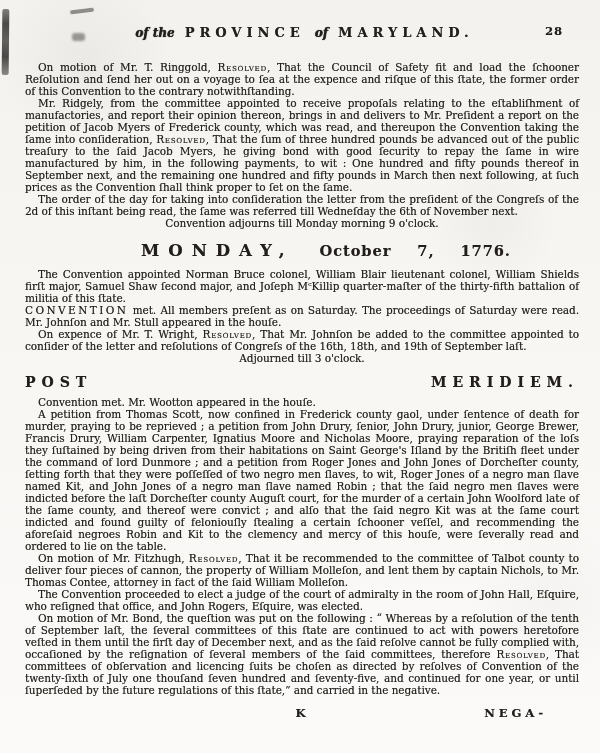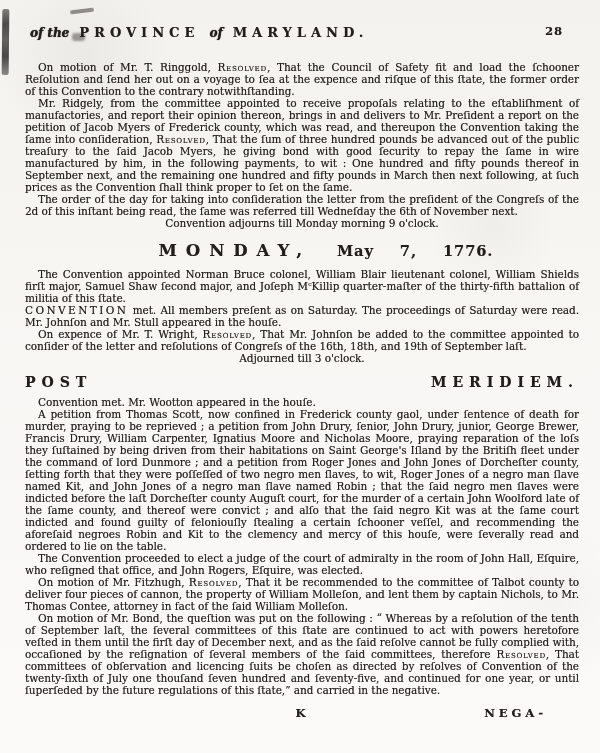--- a/index.html
+++ b/index.html
@@ -30,21 +30,21 @@
   .smudge-b {
     position:absolute; left:72px; top:33px; width:13px; height:8px;
     background:rgba(50,46,42,0.45); border-radius:3px; filter:blur(0.8px);
   }
 
   .text-col {
     position:absolute; left:25px; right:21px; top:22px;
     text-shadow:0.2px 0.2px 0.4px rgba(35,30,25,0.55);
   }
 
-  .running-head { position:relative; margin-bottom:20px; white-space:nowrap; }
+  .running-head { position:relative; text-align:center; margin-bottom:20px; white-space:nowrap; }
   .rh-caps { font-size:13px; font-weight:600; letter-spacing:5px; }
   .rh-ofthe {
     font-size:12px; font-style:italic; font-weight:700; margin:0 5px;
     text-shadow:0 0 1px rgba(25,22,18,0.8), 0.4px 0.4px 0.6px rgba(25,22,18,0.6);
   }
   .page-number { position:absolute; right:16px; top:2px; font-size:11.5px; font-weight:700; letter-spacing:1px; }
 
   .para {
     margin:0; font-size:10.4px; line-height:12px;
     text-align:justify; text-indent:13px;
@@ -93,21 +93,21 @@
     <p class="para first"><span>On motion of Mr. T. Ringgold, </span><span class="sc">Resolved</span><span>, That the Council of Safety fit and load the ſchooner Reſolution and ſend her out on a voyage to ſea at the expence and riſque of this ſtate, the former order of this Convention to the contrary notwithſtanding.</span></p>
 
     <p class="para"><span>Mr. Ridgely, from the committee appointed to receive propoſals relating to the eſtabliſhment of manufactories, and report their opinion thereon, brings in and delivers to Mr. Preſident a report on the petition of Jacob Myers of Frederick county, which was read, and thereupon the Convention taking the ſame into conſideration, </span><span class="sc">Resolved</span><span>, That the ſum of three hundred pounds be advanced out of the public treaſury to the ſaid Jacob Myers, he giving bond with good ſecurity to repay the ſame in wire manufactured by him, in the following payments, to wit : One hundred and fifty pounds thereof in September next, and the remaining one hundred and fifty pounds in March then next following, at ſuch prices as the Convention ſhall think proper to ſet on the ſame.</span></p>
 
     <p class="para">The order of the day for taking into conſideration the letter from the preſident of the Congreſs of the 2d of this inſtant being read, the ſame was referred till Wedneſday the 6th of November next.</p>
 
     <p class="center-line">Convention adjourns till Monday morning 9 o'clock.</p>
 
     <div class="h-monday">
       <span class="day">MONDAY,</span>
-      <span class="sub">May</span>
+      <span class="sub">October</span>
       <span class="sub">7,</span>
       <span class="sub">1776.</span>
     </div>
 
     <p class="para">The Convention appointed Norman Bruce colonel, William Blair lieutenant colonel, William Shields firſt major, Samuel Shaw ſecond major, and Joſeph MᶜKillip quarter-maſter of the thirty-fifth battalion of militia of this ſtate.</p>
 
     <p class="para" style="text-indent:0"><span class="ls-caps">CONVENTION</span><span> met. All members preſent as on Saturday. The proceedings of Saturday were read. Mr. Johnſon and Mr. Stull appeared in the houſe.</span></p>
 
     <p class="para"><span>On expence of Mr. T. Wright, </span><span class="sc">Resolved</span><span>, That Mr. Johnſon be added to the committee appointed to conſider of the letter and reſolutions of Congreſs of the 16th, 18th, and 19th of September laſt.</span></p>
 
@@ -115,23 +115,23 @@
 
     <div class="h-pm">
       <span>POST</span>
       <span>MERIDIEM.</span>
     </div>
 
     <p class="para" style="text-indent:13px">Convention met. Mr. Wootton appeared in the houſe.</p>
 
     <p class="para">A petition from Thomas Scott, now confined in Frederick county gaol, under ſentence of death for murder, praying to be reprieved ; a petition from John Drury, ſenior, John Drury, junior, George Brewer, Francis Drury, William Carpenter, Ignatius Moore and Nicholas Moore, praying reparation of the loſs they ſuſtained by being driven from their habitations on Saint George's Iſland by the Britiſh fleet under the command of lord Dunmore ; and a petition from Roger Jones and John Jones of Dorcheſter county, ſetting forth that they were poſſeſſed of two negro men ſlaves, to wit, Roger Jones of a negro man ſlave named Kit, and John Jones of a negro man ſlave named Robin ; that the ſaid negro men ſlaves were indicted before the laſt Dorcheſter county Auguſt court, for the murder of a certain John Woolford late of the ſame county, and thereof were convict ; and alſo that the ſaid negro Kit was at the ſame court indicted and found guilty of feloniouſly ſtealing a certain ſchooner veſſel, and recommending the aforeſaid negroes Robin and Kit to the clemency and mercy of this houſe, were ſeverally read and ordered to lie on the table.</p>
 
+    <p class="para"><span>On motion of Mr. Fitzhugh, </span><span class="sc">Resolved</span><span>, That it be recommended to the committee of Talbot county to deliver four pieces of cannon, the property of William Molleſon, and lent them by captain Nichols, to Mr. Thomas Contee, attorney in fact of the ſaid William Molleſon.</span></p>
+
     <p class="para">The Convention proceeded to elect a judge of the court of admiralty in the room of John Hall, Eſquire, who reſigned that office, and John Rogers, Eſquire, was elected.</p>
-
-    <p class="para"><span>On motion of Mr. Fitzhugh, </span><span class="sc">Resolved</span><span>, That it be recommended to the committee of Talbot county to deliver four pieces of cannon, the property of William Molleſon, and lent them by captain Nichols, to Mr. Thomas Contee, attorney in fact of the ſaid William Molleſon.</span></p>
 
     <p class="para"><span>On motion of Mr. Bond, the queſtion was put on the following : “ Whereas by a reſolution of the tenth of September laſt, the ſeveral committees of this ſtate are continued to act with powers heretofore veſted in them until the firſt day of December next, and as the ſaid reſolve cannot be fully complied with, occaſioned by the reſignation of ſeveral members of the ſaid committees, therefore </span><span class="sc">Resolved</span><span>, That committees of obſervation and licencing ſuits be choſen as directed by reſolves of Convention of the twenty-ſixth of July one thouſand ſeven hundred and ſeventy-five, and continued for one year, or until ſuperſeded by the future regulations of this ſtate,” and carried in the negative.</span></p>
 
     <div class="footer-row">
       <span class="sig">K</span>
       <span class="catchword">NEGA-</span>
     </div>
 
   </div>
 </div>

